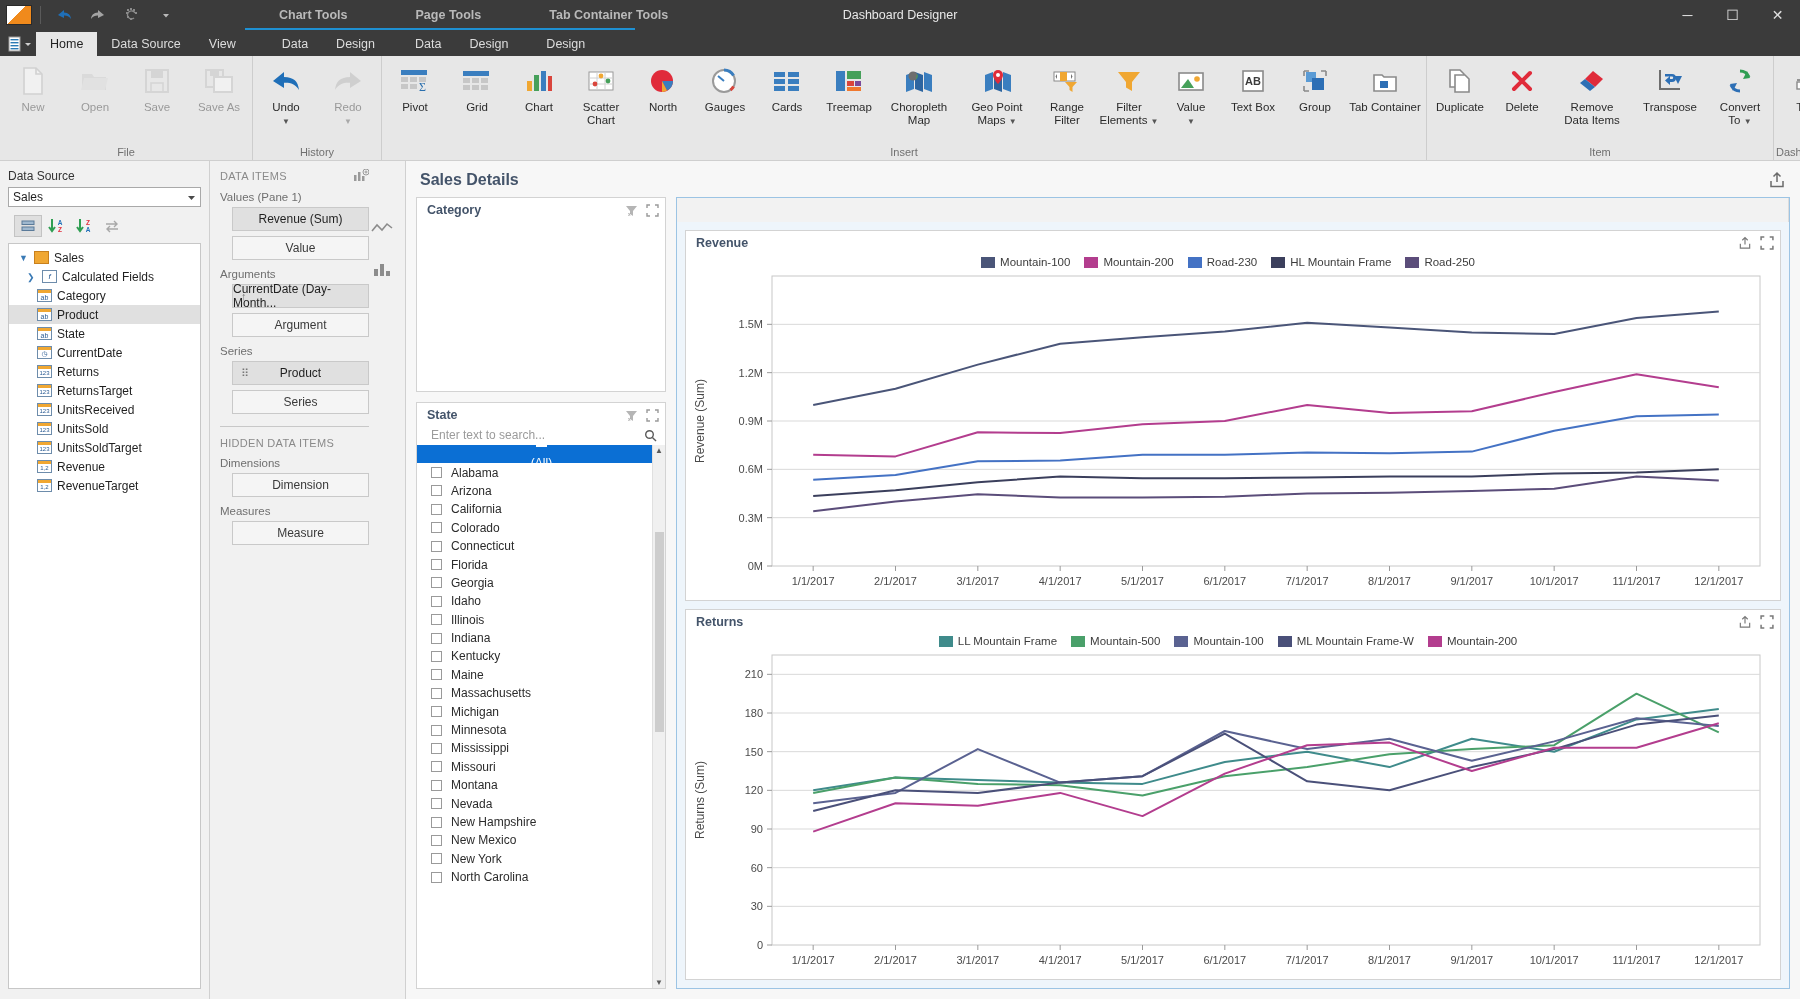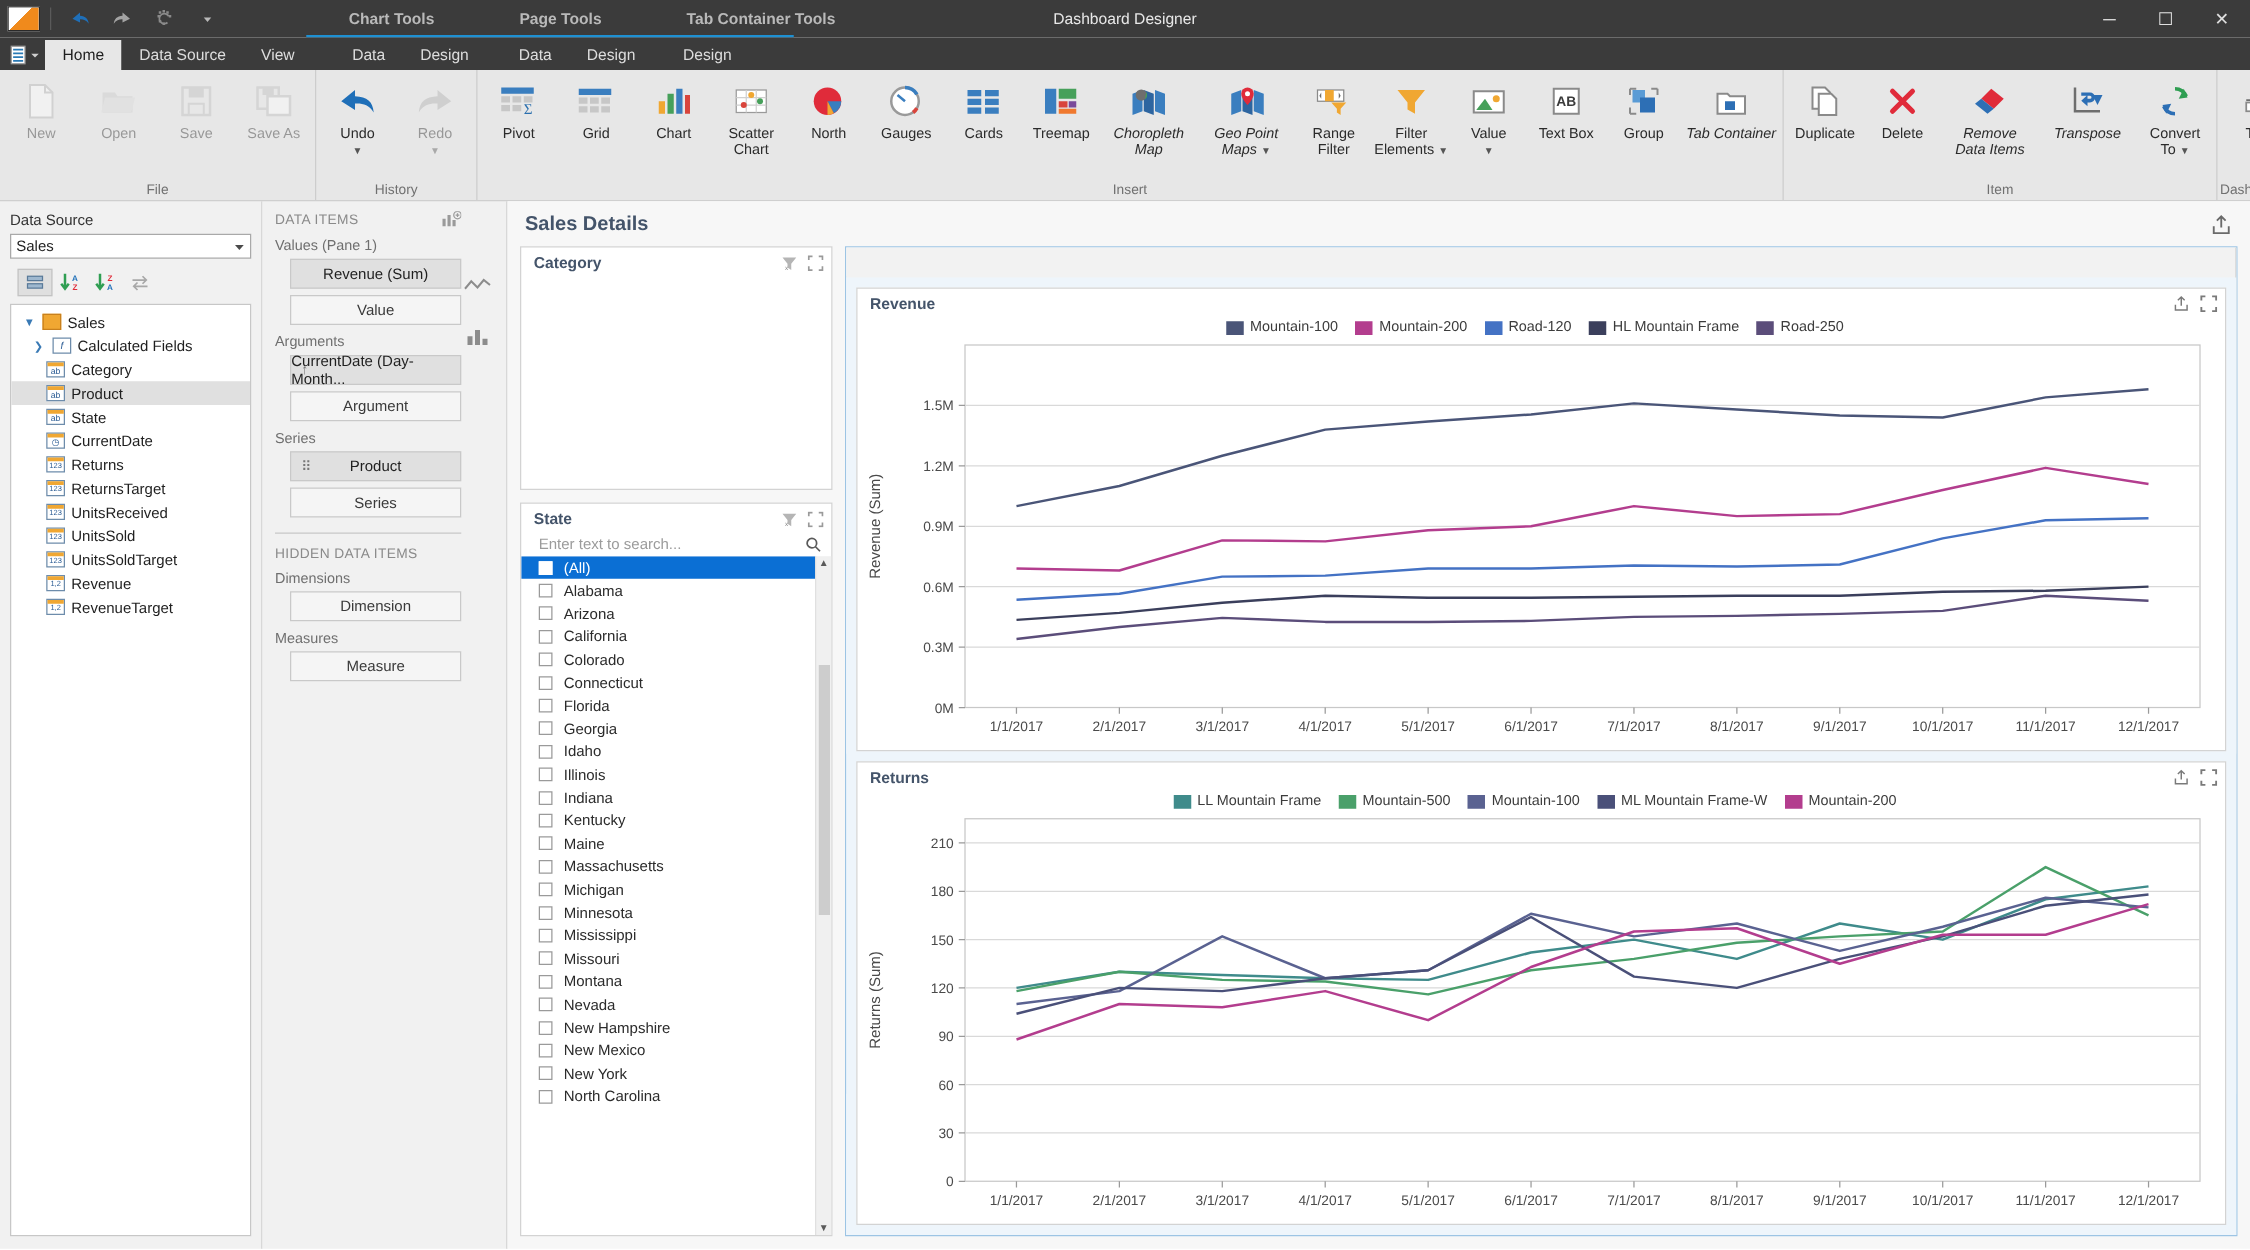--- a/index.html
+++ b/index.html
@@ -32,21 +32,21 @@
   .rtab { height:24px; line-height:24px; padding:0 14px; color:#dddddd; font-size:12.5px; }
   .rtab.active { background:#e7e7e7; color:#1f1f1f; }
 
   
   .ribbon { height:105px; background:#e7e7e7; border-bottom:1px solid #cfcfcf; display:flex; position:relative; }
   .rgroup { display:flex; flex-direction:column; justify-content:space-between; border-right:1px solid #cdcdcd; padding:3px 2px 0 2px; }
   .rgroup:last-child{border-right:none;}
   .rgroup-items { display:flex; align-items:flex-start; height:82px; }
   .rgroup-label { text-align:center; font-size:11px; color:#707070; padding-bottom:2px; }
   .ritem { width:62px; display:flex; flex-direction:column; align-items:center; padding-top:5px; cursor:default; }
-  .ritem.wide { width:78px;font-style:italic; }
+  .ritem.wide { width:78px; }
   .ritem.disabled { opacity:.42; }
   .ritem .ico { height:34px; display:flex; align-items:center; justify-content:center; }
   .ritem .lbl { font-size:11.5px; color:#2b2b2b; text-align:center; line-height:12.5px; margin-top:3px; }
   .ritem .lbl .caret { font-size:8px; color:#555; }
 
   
   .body { display:flex; height:calc(1000px - 30px - 26px - 106px); }
 
   
   .ds-panel { width:210px; background:#f1f1f1; border-right:1px solid #d0d0d0; padding:8px 8px 0 8px; display:flex; flex-direction:column; }
@@ -87,21 +87,21 @@
   .w-title { font-size:12.5px; font-weight:bold; color:#44546a; }
   .w-tools { margin-left:auto; display:flex; gap:8px; color:#9a9a9a; }
   .cat-list { padding:2px 0 0 14px; }
   .cat-item { display:flex; align-items:center; gap:9px; height:18.5px; font-size:12px; color:#2b2b2b; }
   .radio { width:11px; height:11px; border:1px solid #9a9a9a; border-radius:50%; background:#fff; }
   .search-row { display:flex; align-items:center; padding:2px 8px 3px 14px; color:#9b9b9b; font-size:12px; }
   .search-row .sicon{ margin-left:auto; color:#6b6b6b;}
   .state-wrap { flex:1; display:flex; min-height:0; }
   .state-list { flex:1; overflow:hidden; }
   .state-item { display:flex; align-items:center; gap:9px; height:18.4px; font-size:12px; color:#2b2b2b; padding-left:14px; }
-  .state-item.sel { background:#0b6fd4; color:#fff; }
+  .state-item.sel { background:#0b6fd4; color:#fff;flex-direction:column; }
   .cbox { width:11px; height:11px; border:1px solid #9a9a9a; background:#fff; }
   .state-item.sel .cbox { border-color:#fff; }
   .sbar { width:13px; background:#f0f0f0; border-left:1px solid #e0e0e0; display:flex; flex-direction:column; align-items:center; justify-content:space-between; padding:1px 0;}
   .sarrow { font-size:8px; color:#5a5a5a; }
   .sthumb { width:9px; background:#cdcdcd; }
 
   
   .tabcont { flex:1; display:flex; flex-direction:column; border:1px solid #9cc4e4; background:#fff; min-width:0; }
   .tabstrip { display:flex; align-items:stretch; background:#f2f2f2; height:24px; border-bottom:1px solid #c8dcee;flex-direction:column; }
   .tabitem { display:flex; align-items:center; gap:8px; padding:0 10px; font-size:12px; font-weight:bold; color:#44546a; border-right:1px solid #dcdcdc; background:#f2f2f2; }
@@ -933,21 +933,21 @@
                 <div class="legend-item">
                   <span class="swatch" style="background: rgb(74, 85, 120);"></span>
                   <span>Mountain-100</span>
                 </div>
                 <div class="legend-item">
                   <span class="swatch" style="background: rgb(179, 61, 142);"></span>
                   <span>Mountain-200</span>
                 </div>
                 <div class="legend-item">
                   <span class="swatch" style="background: rgb(68, 114, 196);"></span>
-                  <span>Road-120</span>
+                  <span>Road-230</span>
                 </div>
                 <div class="legend-item">
                   <span class="swatch" style="background: rgb(59, 63, 92);"></span>
                   <span>HL Mountain Frame</span>
                 </div>
                 <div class="legend-item">
                   <span class="swatch" style="background: rgb(91, 77, 122);"></span>
                   <span>Road-250</span>
                 </div>
               </div>

